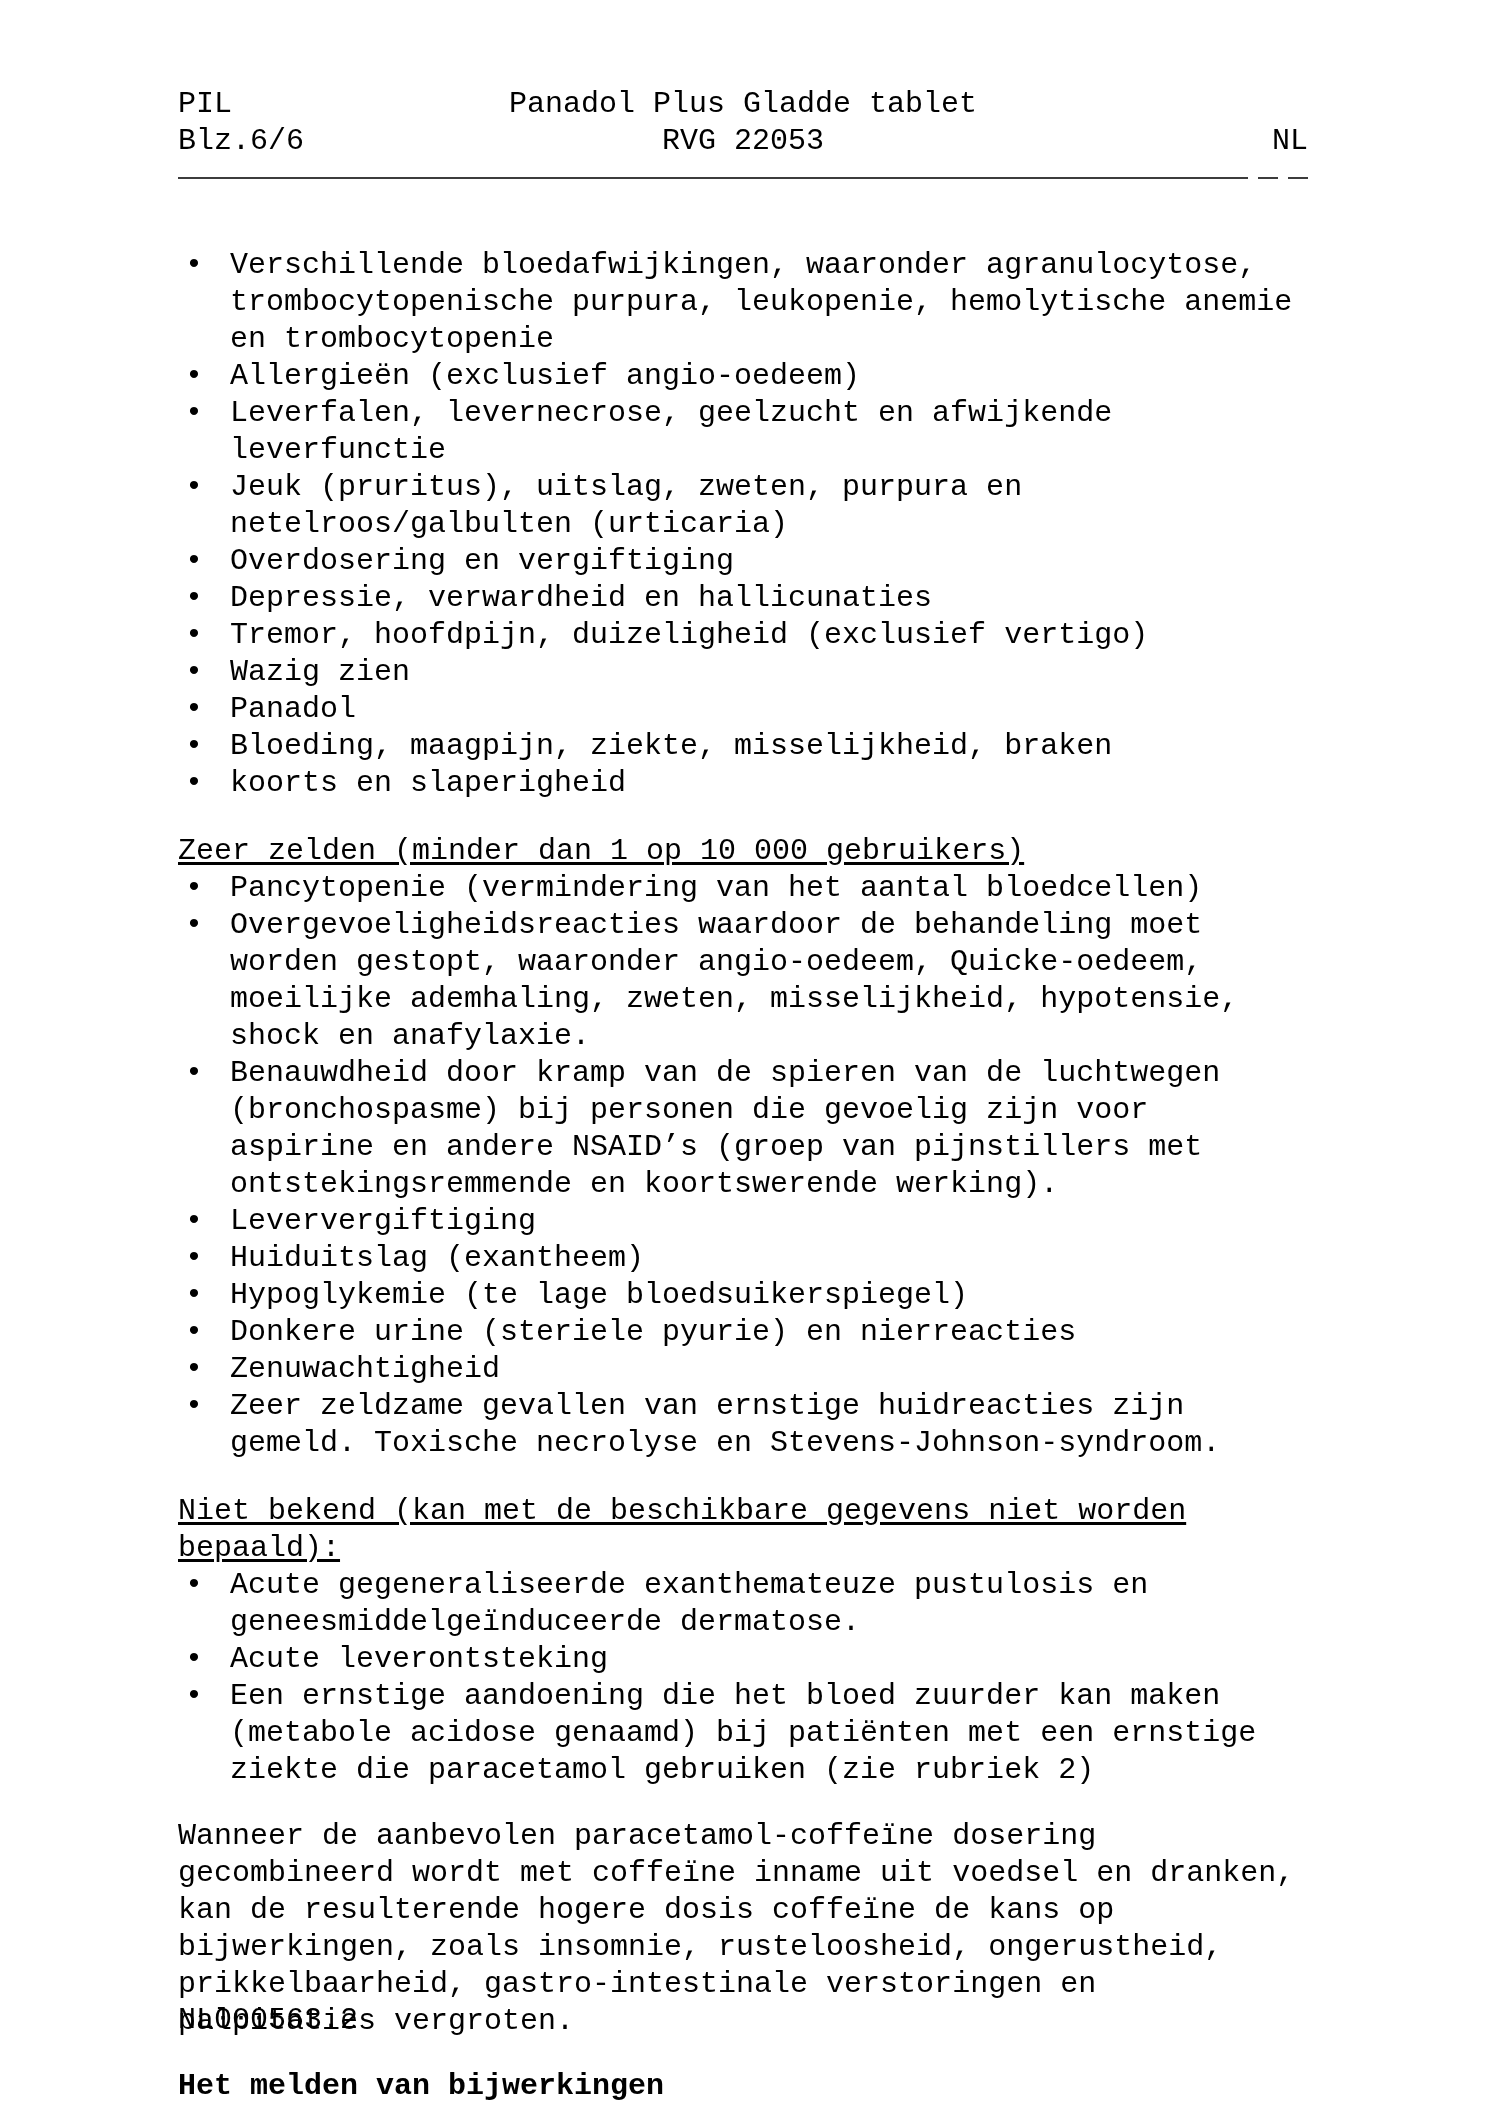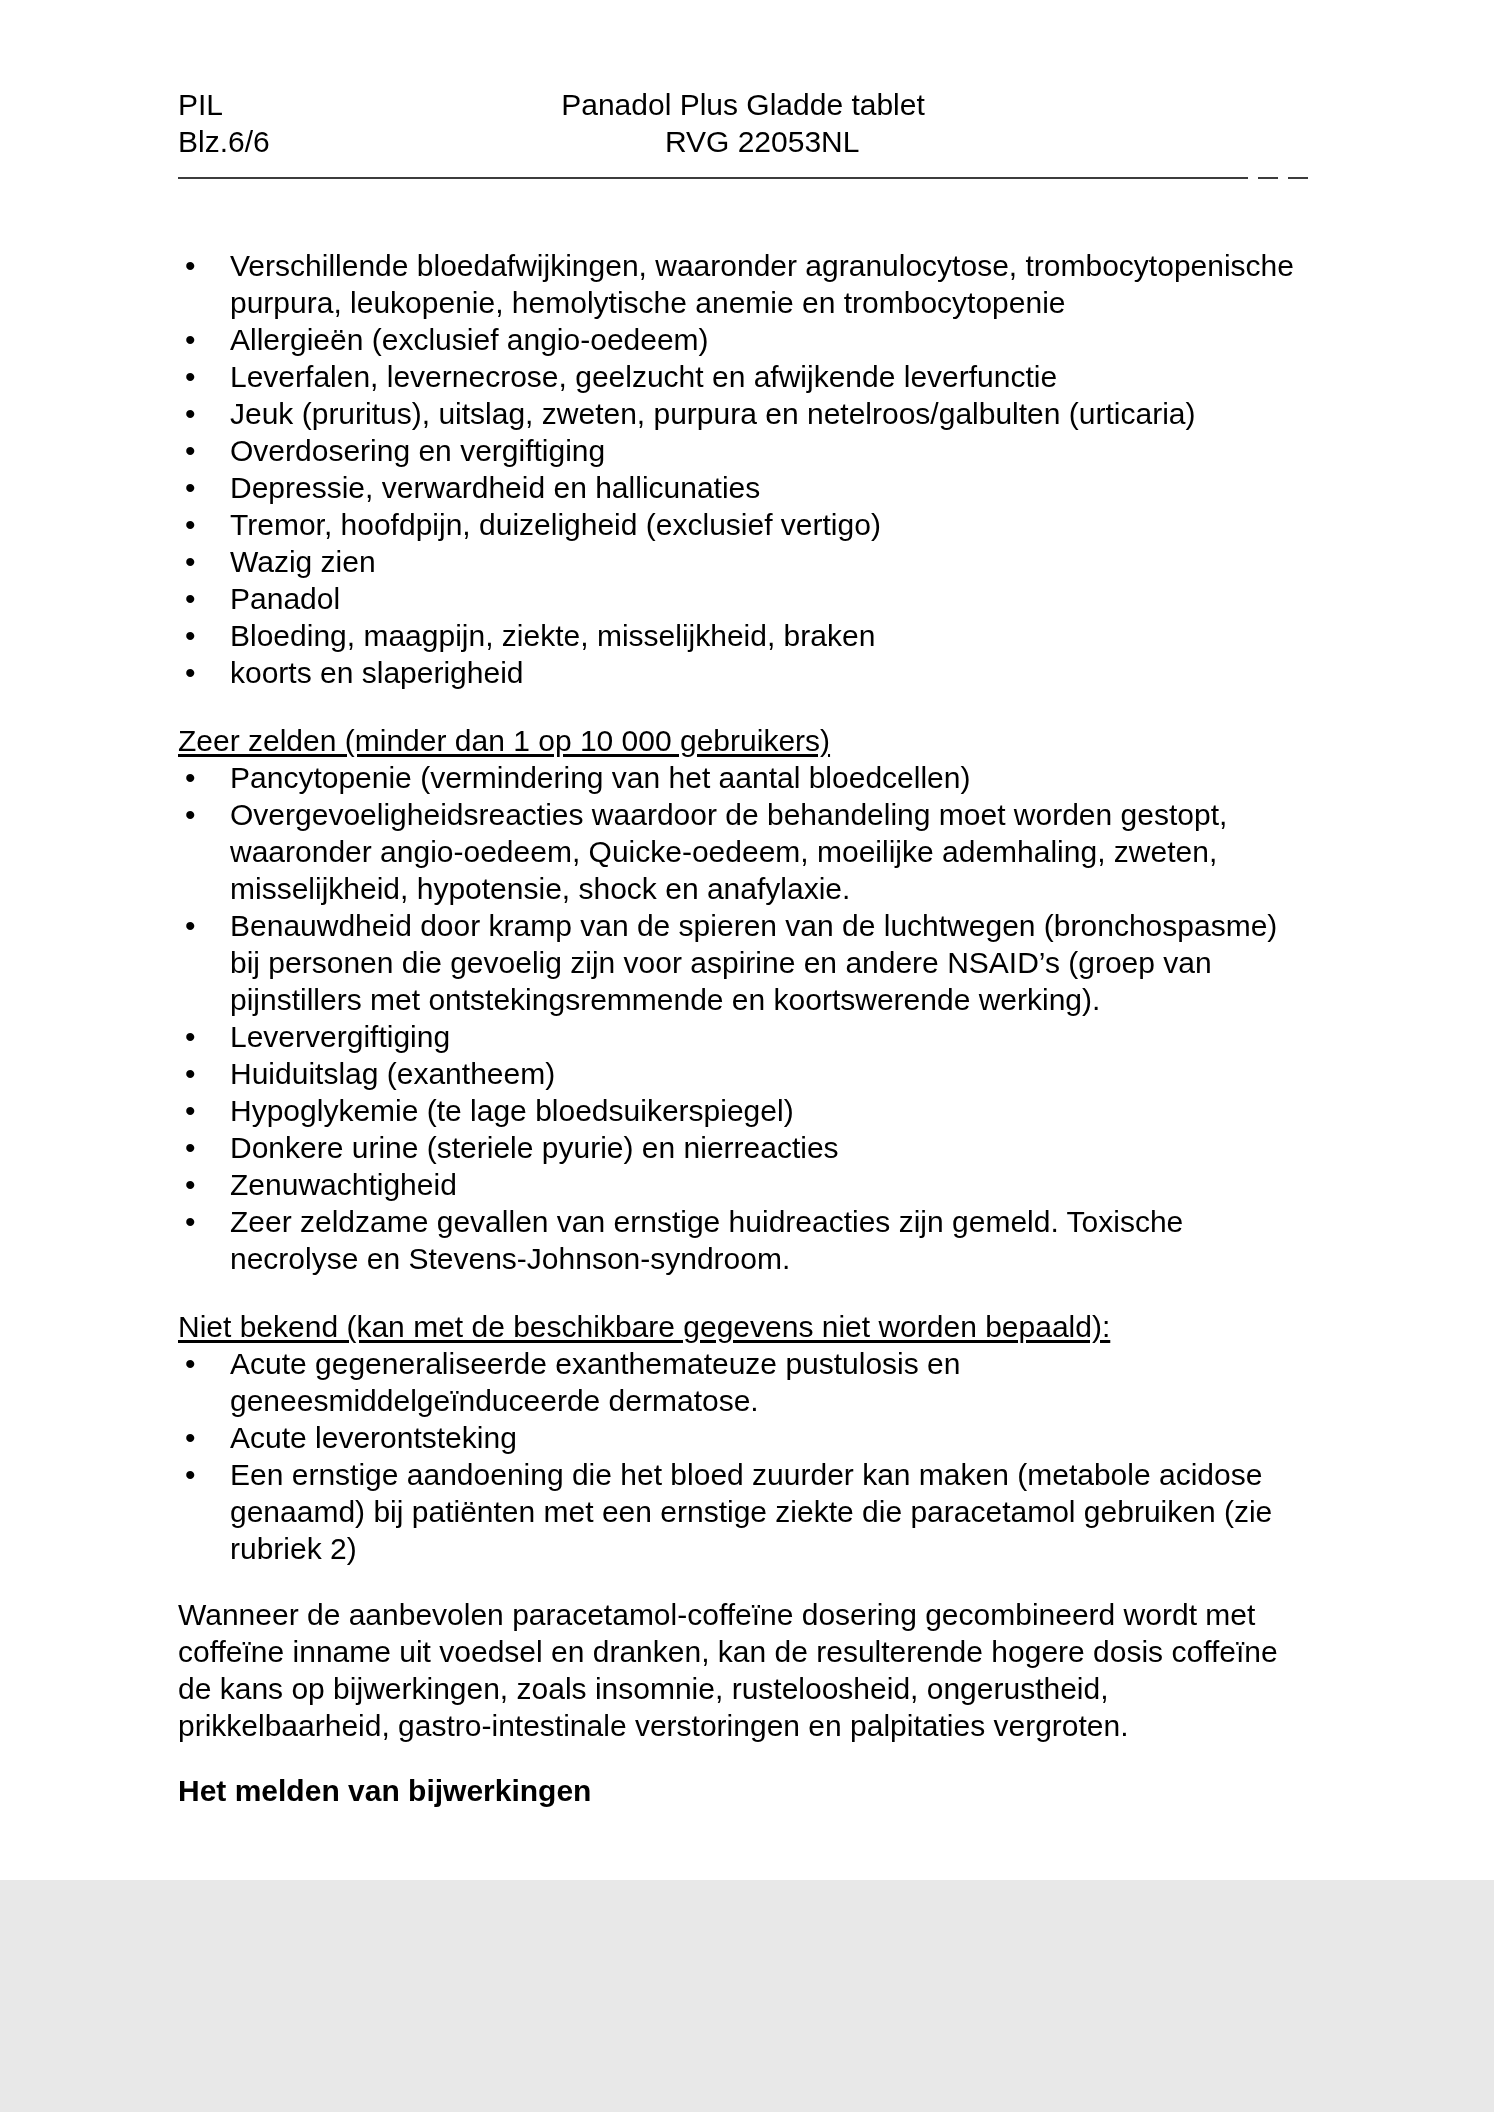--- a/index.html
+++ b/index.html
@@ -1,34 +1,34 @@
 <!DOCTYPE html>
 <html lang="nl"><head>
 <meta charset="utf-8">
 <style>
   * { margin:0; padding:0; box-sizing:border-box; }
   html, body { background:#e8e8e8; }
   .page {
     position:relative;
     width:1494px;
-    height:1880px;
+    height:2112px;
     margin:0 auto;
     background:#ffffff;
     color:#000000;
-    font-family:Liberation Sans, sans-serif;
+    font-family:Liberation Mono, monospace;
     font-size:30px;
     line-height:37px;
     overflow:hidden;
   }
   .content { position:absolute; left:178px; top:86px; width:1130px; }
 
   .hrow { display:grid; grid-template-columns:1fr auto 1fr; }
   .hcell-left  { text-align:left; }
   .hcell-center{ text-align:right; }
-  .hcell-right { }
+  .hcell-right { text-align:right; }
 
   .rule { margin-top:17px; display:flex; align-items:center; }
   .rule-main { flex:1; height:2px; background:#3c3c3c; }
   .rule-dash { width:20px; height:2px; background:#3c3c3c; margin-left:10px; }
 
   ul.blist { list-style:none; }
   ul.blist.first { margin-top:68px; }
   li.bitem { display:flex; }
   li.bitem .b { flex:0 0 52px; width:52px; padding-left:7px; }
   li.bitem .t { flex:1; }

